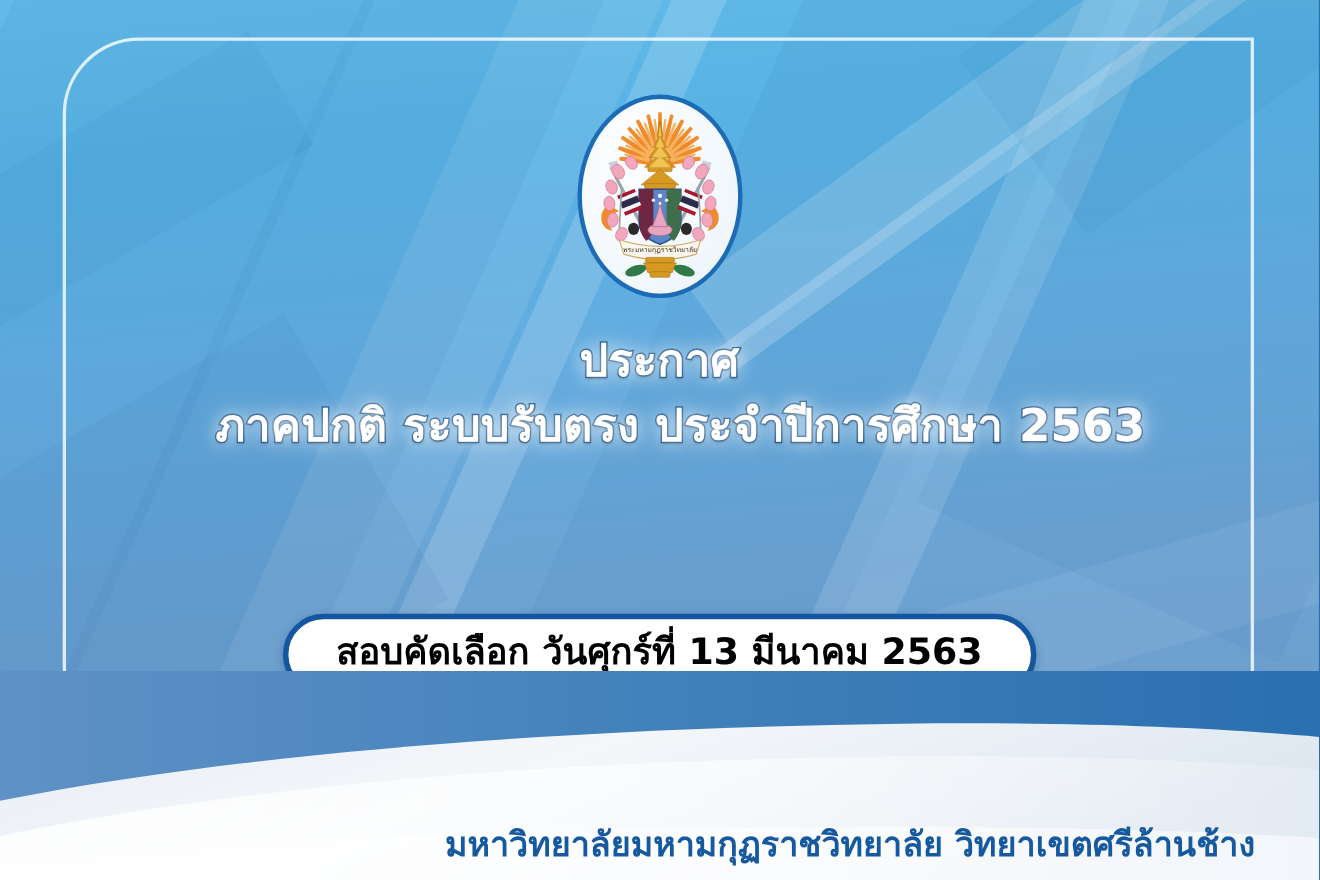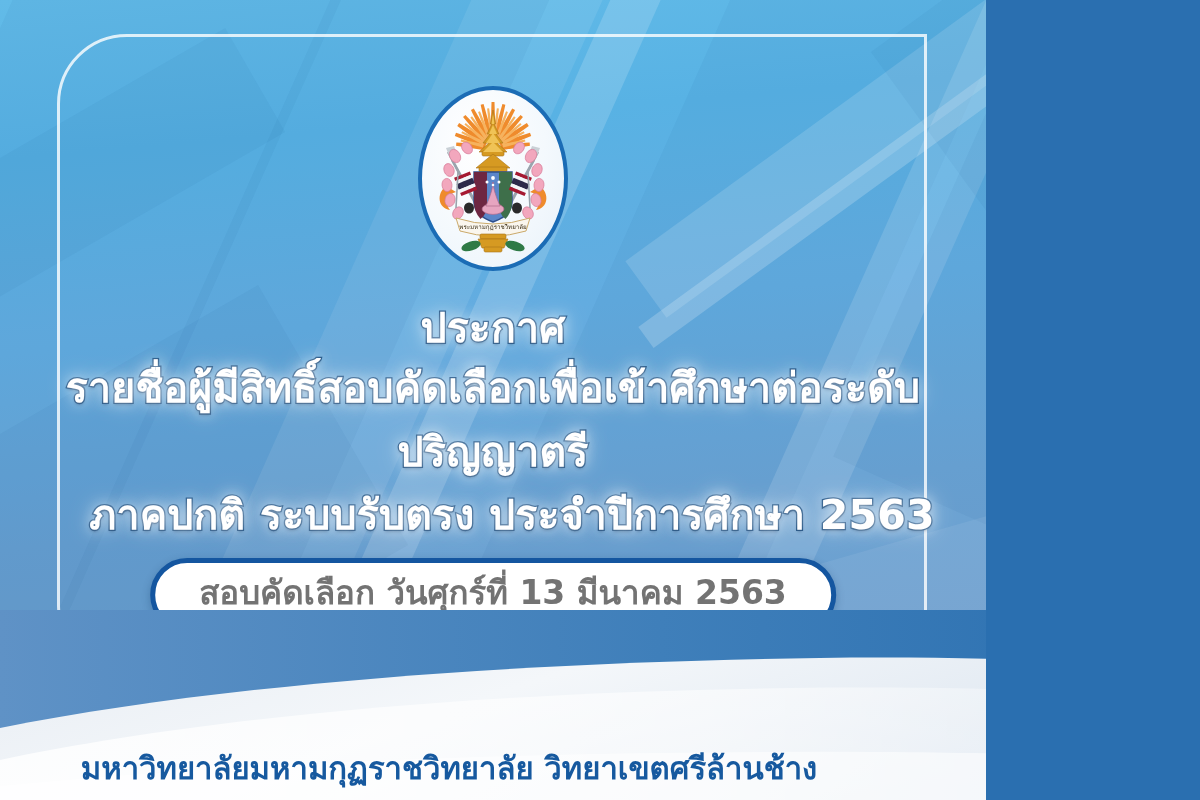--- a/index.html
+++ b/index.html
@@ -2,21 +2,21 @@
 <html><head>
 <meta charset="utf-8">
 <style>
   * { margin:0; padding:0; box-sizing:border-box; }
   html,body{ background:#2a6fb0; }
   body{
     font-family:"DejaVu Sans","Liberation Sans",sans-serif;
   }
   #poster{
     position:relative;
-    width:986px; height:800px;
+    width:1199px; height:800px;
     overflow:hidden;
     background:linear-gradient(175deg,#62bbe8 0%,#58b2e4 18%,#63ace0 40%,#6ba4d4 62%,#6e9fce 80%,#6f9ac8 100%);
   }
 
   
   .bands{ position:absolute; inset:0; overflow:hidden; pointer-events:none; }
   .band{ position:absolute; background:#ffffff; opacity:.085; }
   .band.d{ background:#0d4f86; opacity:.05; }
 
   .b1{ width:120px; height:1500px; left:330px;  top:-420px; transform:rotate(24deg); }
@@ -80,32 +80,32 @@
     background:#ffffff;
     border:5px solid #1456a0;
     border-radius:40px;
     padding:7px 44px 11px;
     box-shadow:0 3px 9px rgba(10,45,90,.28);
   }
   .pill span{
     display:block;
     font-size:33px; line-height:46px;
     font-weight:bold;
-    color:#737373;
+    color:#000000;
     white-space:nowrap;
   }
 
   
   .footer{
     position:absolute; left:0; right:0; bottom:0; height:190px; overflow:hidden;
   }
   .foot-svg{ position:absolute; left:0; bottom:0; }
   .foot-text{
     position:absolute; left:0; right:0; bottom:10px;
-    text-align:center; padding-right:88px;
+    text-align:right; padding-right:58px;
   }
   .uni{
     font-size:31px; line-height:44px; font-weight:bold;
     color:#16599f; white-space:nowrap;
   }
   .contact{
     font-size:21px; line-height:32px; font-weight:bold;
     color:#16599f; white-space:nowrap;
   }
 </style>
@@ -314,21 +314,20 @@
         <g fill="#2f7a46">
           <ellipse cx="49" cy="156" rx="10" ry="4.6" transform="rotate(-18 49 156)"></ellipse>
           <ellipse cx="93" cy="156" rx="10" ry="4.6" transform="rotate(18 93 156)"></ellipse>
         </g>
       </svg>
     </div>
   </div>
 
   <div class="headline">
     <div class="hl1">ประกาศ</div>
-    <div class="hl2">รายชื่อผู้มีสิทธิ์สอบคัดเลือกเพื่อเข้าศึกษาต่อระดับปริญญาตรี</div>
     <div class="hl3">ภาคปกติ ระบบรับตรง ประจำปีการศึกษา 2563</div>
   </div>
 
   <div class="pill">
     <span>สอบคัดเลือก วันศุกร์ที่ 13 มีนาคม 2563</span>
   </div>
 
   <div class="footer">
     <svg class="foot-svg" width="1200" height="190" viewBox="0 0 1200 190">
       <defs>

